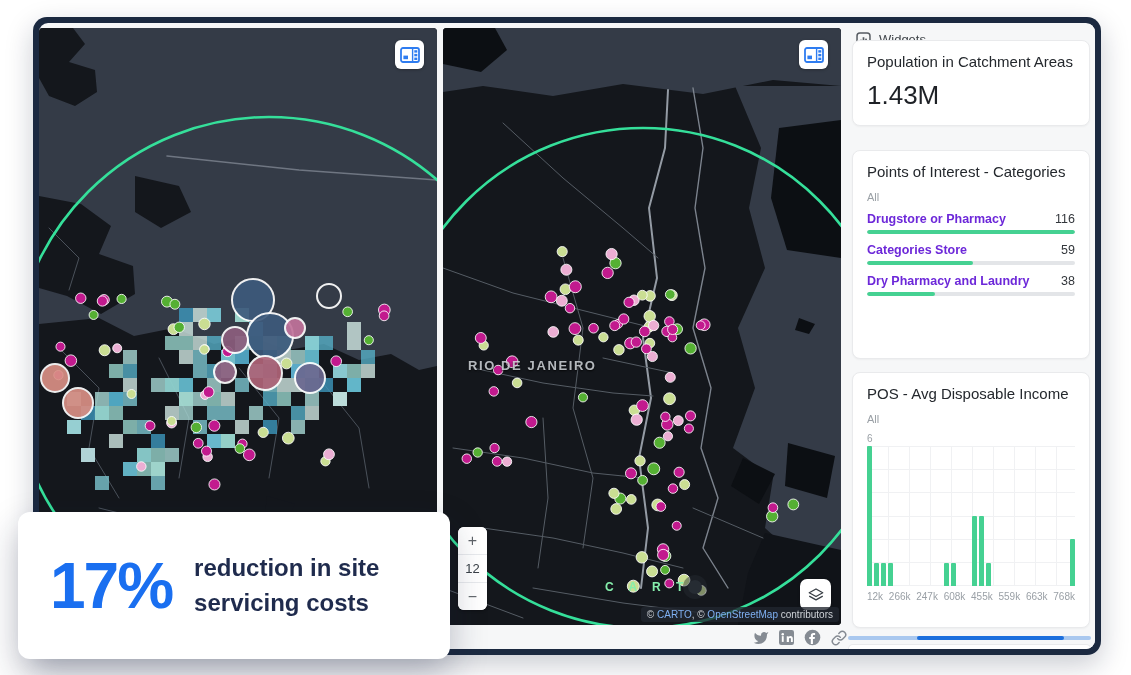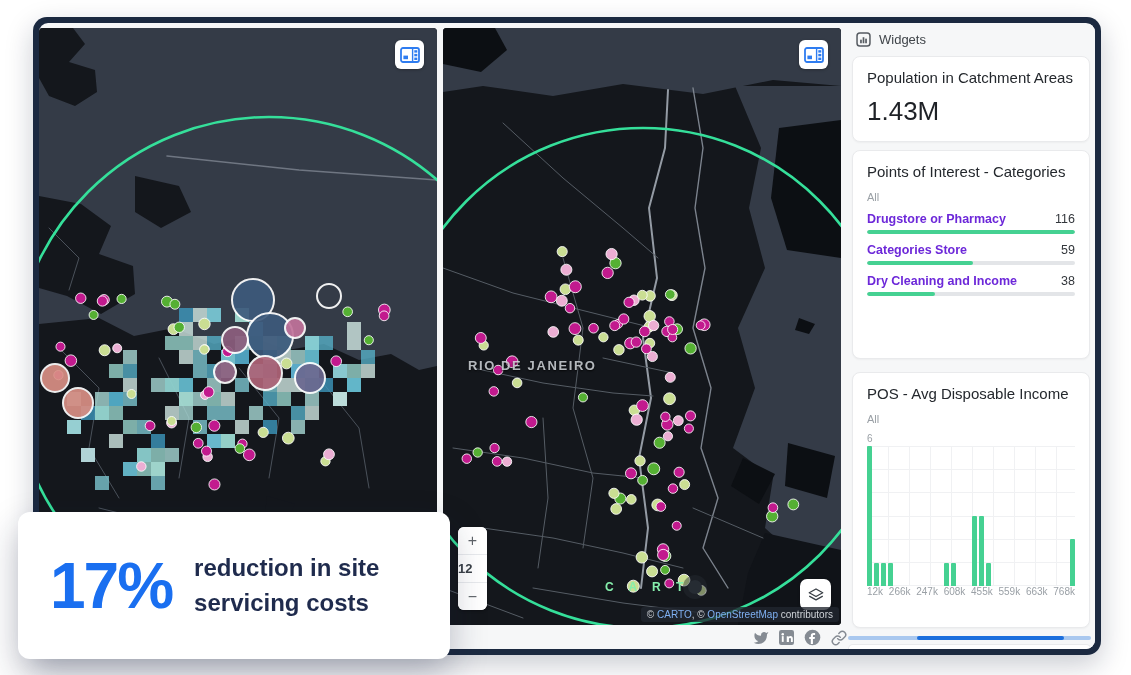--- a/index.html
+++ b/index.html
@@ -13,52 +13,52 @@
   .inner{position:absolute;inset:6px;background:#f6f7f8;border-radius:9px;overflow:hidden;}
   
   .map-panel{position:absolute;top:5px;width:398px;height:597px;background:#14171c;border-radius:4px;overflow:hidden;}
   .map-panel.m1{left:0;}
   .map-panel.m2{left:404px;}
   .map-svg{position:absolute;left:0;top:0;}
   .panel-toggle{position:absolute;right:13px;top:12px;width:29px;height:29px;background:#fff;border:none;border-radius:6px;box-shadow:0 1px 3px rgba(0,0,0,.25);cursor:pointer;display:flex;align-items:center;justify-content:center;padding:0;}
   .city-label{position:absolute;left:25px;top:330px;font-size:13px;font-weight:bold;letter-spacing:1.6px;color:rgba(222,227,233,.8);text-shadow:0 1px 2px rgba(0,0,0,.8);}
   .zoomctl{position:absolute;left:15px;top:499px;width:29px;background:#fff;border-radius:6px;box-shadow:0 1px 3px rgba(0,0,0,.3);overflow:hidden;}
   .zoomctl .zbtn{display:block;width:100%;height:27px;border:none;background:#fff;color:#5f6469;font-size:16px;line-height:27px;text-align:center;cursor:pointer;padding:0;}
-  .zoomctl .zlevel{display:block;height:27px;border-top:1px solid #e8eaed;border-bottom:1px solid #e8eaed;color:#3a4047;font-size:13px;line-height:27px;font-weight:bold;}
+  .zoomctl .zlevel{display:block;height:27px;border-top:1px solid #e8eaed;border-bottom:1px solid #e8eaed;color:#3a4047;font-size:13px;line-height:27px;text-align:center;}
   .layers-btn{position:absolute;left:357px;top:551px;width:31px;height:31px;background:#fff;border:none;border-radius:7px;box-shadow:0 1px 3px rgba(0,0,0,.3);cursor:pointer;display:flex;align-items:center;justify-content:center;padding:0;}
   .watermark{position:absolute;left:162px;top:552px;display:flex;align-items:center;color:#86efac;font-size:12px;font-weight:bold;letter-spacing:6px;}
   .watermark .dot{width:14px;height:14px;border-radius:50%;background:#262c33;margin-left:-1px;box-shadow:0 0 0 5px rgba(38,44,51,.45);}
   .attribution{position:absolute;right:2px;bottom:3px;background:rgba(33,39,47,.78);border-radius:3px;padding:2px 6px;font-size:10px;color:#cfd3d8;white-space:nowrap;}
   .attribution .lnk{color:#7fb0f2;text-decoration:none;cursor:pointer;}
   
   .sidebar{position:absolute;left:806px;top:1px;width:250px;height:624px;background:#f6f7f8;}
   .sb-header{display:flex;align-items:center;gap:8px;padding:8px 17px 6px 11px;color:#3f4449;font-size:13px;font-weight:500;}
   .card{position:absolute;left:7px;width:238px;background:#fff;border:1px solid #e9eaec;border-radius:8px;box-shadow:0 1px 2px rgba(0,0,0,.04);box-sizing:border-box;padding:12px 14px;}
-  .card-pop{top:32px;height:86px;}
+  .card-pop{top:16px;height:86px;}
   .card-poi{top:126px;height:209px;}
   .card-inc{top:348px;height:256px;}
   .card-title{font-size:15px;font-weight:500;color:#24282d;}
   .big-value{font-size:26px;font-weight:500;color:#1e2126;margin-top:10px;}
   .filter-label{font-size:11px;color:#9aa0a6;margin-top:11px;}
   .poi-rows{margin-top:9px;}
   .poi-row{margin-bottom:9px;cursor:pointer;}
   .poi-top{display:flex;justify-content:space-between;align-items:baseline;}
   .poi-label{font-size:12.5px;font-weight:600;color:#6d28d9;}
   .poi-value{font-size:12.5px;font-weight:500;color:#33373c;}
   .poi-track{margin-top:4px;height:4px;border-radius:2px;background:#e3e5e8;overflow:hidden;}
   .poi-fill{height:4px;border-radius:2px;background:var(--green,#45d192);}
   .ymax{font-size:10px;color:#9aa0a6;margin-top:8px;}
   .hist-plot{margin-top:2px;height:140px;display:flex;align-items:flex-end;gap:1.6px;
     background-image:
       repeating-linear-gradient(to right, #f0f1f3 0 1px, transparent 1px 21px),
       repeating-linear-gradient(to bottom, #f0f1f3 0 1px, transparent 1px 23.2px);
   }
   .hist-bar-slot{flex:1;display:flex;align-items:flex-end;height:100%;}
   .hist-bar{width:100%;background:var(--green,#45d192);border-radius:1px 1px 0 0;}
-  .hist-labels{display:flex;justify-content:space-between;font-size:10px;color:#9aa0a6;}
+  .hist-labels{display:flex;justify-content:space-between;margin-top:5px;font-size:10px;color:#9aa0a6;}
   .sb-scroll{position:absolute;left:3px;top:612px;width:243px;height:4px;background:var(--scrolltrack,#a9c8ef);border-radius:2px;cursor:pointer;}
   .sb-thumb{position:absolute;left:69px;top:0;width:147px;height:4px;background:var(--scrollthumb,#1c6fdd);border-radius:2px;}
   .partial-card{position:absolute;left:3px;top:620px;width:243px;height:5px;background:#fff;border:1px solid #e9eaec;border-bottom:none;border-radius:6px 6px 0 0;box-sizing:border-box;}
   
   .social-row{position:absolute;left:713px;top:606px;display:flex;gap:9px;align-items:center;}
   .social-btn{width:17px;height:17px;border:none;background:transparent;padding:0;cursor:pointer;display:flex;align-items:center;justify-content:center;}
   
   .callout{position:absolute;left:18px;top:512px;width:432px;height:147px;background:#fff;border-radius:12px;box-shadow:0 16px 36px rgba(20,30,60,.28);display:flex;align-items:center;}
   .callout .stat{margin-left:32px;font-size:64px;font-weight:800;letter-spacing:-2px;color:var(--accent,#1a6ff0);}
   .callout .desc{margin-left:22px;width:200px;font-size:24px;line-height:1.45;font-weight:700;color:var(--navy,#1f2b4d);}
@@ -461,21 +461,21 @@
               <div class="poi-top">
                 <span class="poi-label">Categories Store</span>
                 <span class="poi-value">59</span>
               </div>
               <div class="poi-track">
                 <div class="poi-fill" style="width: 50.9%; background: rgb(69, 209, 146);"></div>
               </div>
             </div>
             <div class="poi-row">
               <div class="poi-top">
-                <span class="poi-label">Dry Cleaning and Income</span>
+                <span class="poi-label">Dry Pharmacy and Laundry</span>
                 <span class="poi-value">38</span>
               </div>
               <div class="poi-track">
                 <div class="poi-fill" style="width: 32.8%; background: rgb(69, 209, 146);"></div>
               </div>
             </div>
           </div>
       </div>
 
       <div class="card card-inc">

